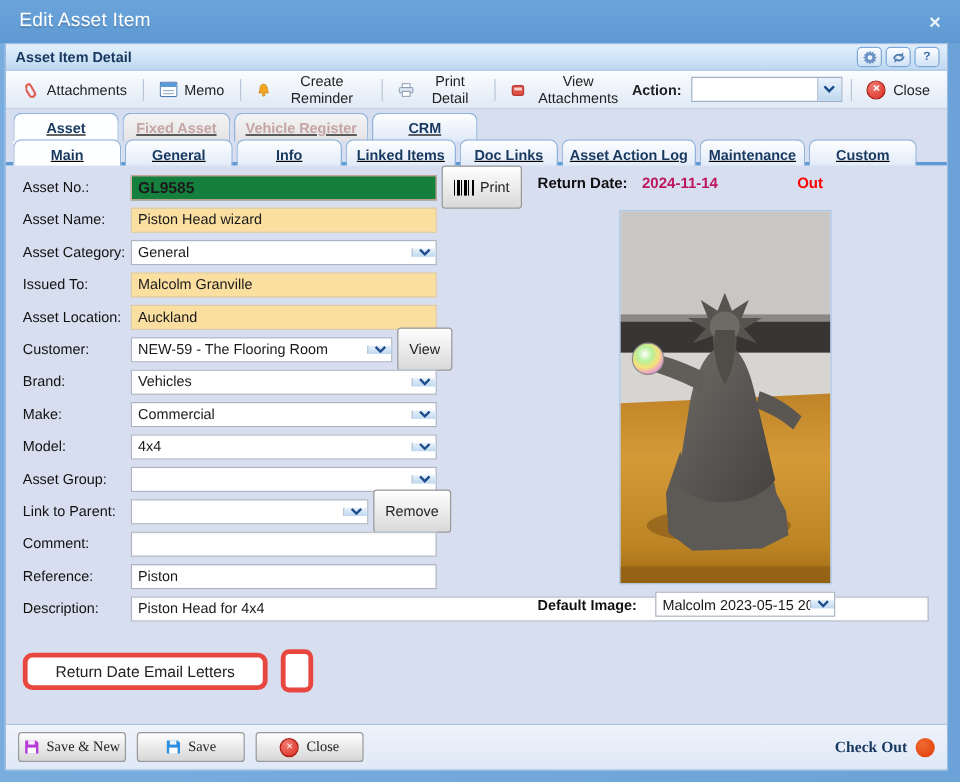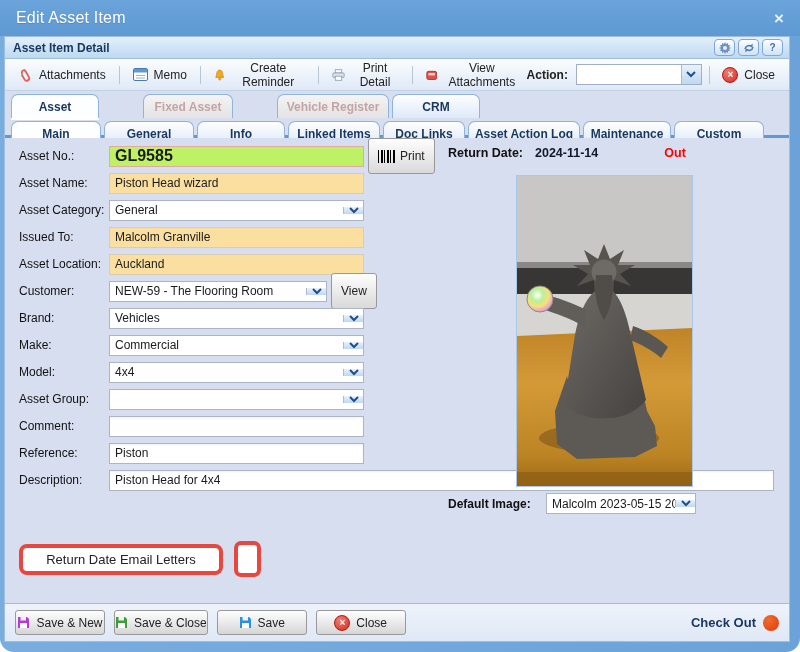--- a/index.html
+++ b/index.html
@@ -1,18 +1,18 @@
 <!DOCTYPE html>
 <html><head>
 <meta charset="utf-8">
 <style>
   * { margin:0; padding:0; box-sizing:border-box; }
   html,body { width:800px; height:652px; overflow:hidden; font-family:"Liberation Sans", sans-serif; }
 
-  .window { width:800px; height:652px; background:linear-gradient(90deg,#79ADDE,#6BA3D8); position:relative;border-radius:14px; }
+  .window { width:800px; height:652px; background:linear-gradient(90deg,#79ADDE,#6BA3D8); position:relative; }
   .titlebar { height:36px; background:linear-gradient(#6BA4DA,#5E99D3); display:flex; align-items:center; padding:0 16px; }
   .titlebar .title { color:#fff; font-size:16px; letter-spacing:.2px; text-shadow:0 1px 1px rgba(0,0,0,.15); }
   .titlebar .tclose { margin-left:auto; color:#EAF2FA; font-size:17px; font-weight:bold; cursor:pointer; line-height:1; }
 
   .content { margin:0 10px 8px 4px; height:606px; background:#D7DEF0; display:flex; flex-direction:column; border:1px solid #9DBEE2; }
 
   .panel-header { height:22px; background:linear-gradient(#E3F0FB,#BED9F1); border-bottom:1px solid #9DBEE2; display:flex; align-items:center; padding:0 6px 0 8px; }
   .panel-header .pt { font-size:12px; font-weight:bold; color:#17375E; }
   .ph-btns { margin-left:auto; display:flex; gap:3px; }
   .phb { width:21px; height:17px; border:1px solid #7FA8D9; border-radius:4px; background:linear-gradient(#FDFEFF,#CFE2F5); display:flex; align-items:center; justify-content:center; font-size:10px; font-weight:bold; color:#3F6FAE; cursor:pointer; padding:0; }
@@ -20,57 +20,57 @@
   .toolbar { height:32px; background:linear-gradient(#FBFDFE,#DFE9F6); border-bottom:1px solid #C2D2E6; display:flex; align-items:center; padding:0 8px; }
   .tbtn { display:flex; align-items:center; gap:6px; background:transparent; border:none; font-size:12px; color:#222; font-family:inherit; cursor:pointer; padding:4px 6px; }
   .sep { width:1px; height:18px; background:#B9C6D8; margin:0 7px; }
   .action-label { margin-left:auto; font-size:12px; font-weight:bold; color:#222; margin-right:8px; }
   .action-select { width:152px; height:21px; background:#fff; border:1px solid #9FB0C6; display:flex; }
   .action-select .val { flex:1; font-size:12px; padding:2px 4px; }
   .dd-btn { width:20px; background:linear-gradient(#E9F2FB,#BFD8F0); border-left:1px solid #A9BCD4; display:flex; align-items:center; justify-content:center; cursor:pointer; }
 
   .redball { width:16px; height:16px; border-radius:50%; background:radial-gradient(circle at 35% 30%,#F47A70,#D92B20); border:1px solid #A81C12; color:#fff; font-size:10px; font-weight:bold; display:flex; align-items:center; justify-content:center; flex:0 0 auto; }
 
-  .tabs { display:flex; align-items:flex-start; gap:3px; padding:3px 0 0 6px; }
+  .tabs { display:flex; align-items:center; gap:3px; padding:3px 0 0 6px;text-decoration:underline; }
   .main-tabs { height:27px; }
   .sub-tabs { height:20px; border-bottom:3px solid #5E9AD6; }
   .tab { border:1px solid #8FB3DA; border-bottom:none; border-radius:7px 7px 0 0; background:linear-gradient(#FDFEFE,#DFE9F8); font-size:12px; font-weight:bold; color:#17375E; text-align:center; padding:5px 4px 4px; cursor:pointer; }
   .tab.active { background:#FDFEFF; box-shadow:0 2px 0 #fff; }
-  .tab.disabled { color:#C4A4A4; background:linear-gradient(#F5F4F4,#E4E2E4); cursor:default;margin-left:41px; }
+  .tab.disabled { color:#C4A4A4; background:linear-gradient(#F5F4F4,#E4E2E4); cursor:default; }
   .mt1{width:88px}.mt2{width:90px}.mt3{width:112px}.mt4{width:88px}
   .st1{width:90px}.st2{width:90px}.st3{width:88px}.st4{width:92px}.st5{width:82px}.st6{width:112px}.st7{width:88px}.st8{width:90px}
 
   .form { position:relative; flex:1; padding-top:7px; background:#D7DEF0; }
   .row { height:22px; margin-bottom:5px; display:flex; align-items:center; }
   .row label { width:104px; padding-left:14px; font-size:12px; color:#111; }
   .field { height:21px; display:flex; align-items:center; font-size:12px; color:#1a1a1a; }
   .field .val { flex:1; padding:0 5px; white-space:nowrap; overflow:hidden; }
   .w255 { width:255px; } .w218 { width:218px; } .w198 { width:198px; } .w665 { width:665px; }
   .f-orange { background:#FBDFA0; border:1px solid #D9CCAF; }
-  .f-pink { background:#bef264; border:1px solid #E3A9A4; font-weight:bold; font-size:16px; }
+  .f-pink { background:#15803d; border:1px solid #E3A9A4; font-weight:bold; font-size:13px; }
   .f-text { background:#fff; border:1px solid #ABB5C4; box-shadow:inset 0 1px 2px rgba(0,0,0,.06); }
   .f-dd { background:#fff; border:1px solid #ABB5C4; }
   .sbtn { height:36px; margin-left:4px; background:linear-gradient(#FEFEFE,#D9D9D9); border:1px solid #999; border-radius:3px; font-size:12px; color:#222; font-family:inherit; padding:12px 9px; display:flex; align-items:center; gap:5px; cursor:pointer; }
   .barcode { width:17px; height:13px; background:repeating-linear-gradient(90deg,#000 0 1px,transparent 1px 3px,#000 3px 5px,transparent 5px 6px); }
 
   .rd-row { position:absolute; left:443px; top:8px; display:flex; align-items:center; font-size:12.5px; font-weight:bold; }
   .rd-row .lbl { color:#111; }
-  .rd-row .date { color:#0f172a; margin-left:12px; }
+  .rd-row .date { color:#be185d; margin-left:12px; }
   .rd-row .status { color:#FF0000; margin-left:66px; }
 
   .photo { position:absolute; left:511px; top:37px; width:177px; height:312px; border:1px solid #A9C8E8; }
 
   .di-row { position:absolute; left:443px; top:355px; display:flex; align-items:center; }
   .di-row .lbl { font-size:12px; font-weight:bold; color:#111; width:98px; }
   .di-row .f-dd { width:150px; height:21px; display:flex; font-size:12px; }
 
   .red-outline-btn { position:absolute; left:14px; top:406px; width:204px; height:31px; background:#fff; border:4px solid #E8473F; border-radius:8px; font-size:13px; color:#222; font-family:inherit; cursor:pointer; }
   .red-outline-box { position:absolute; left:229px; top:403px; width:27px; height:36px; background:#fff; border:4px solid #E8473F; border-radius:7px; }
 
-  .footer { height:38px; background:linear-gradient(#EEF3FB,#DFE8F6); border-top:1px solid #A8BCD8; display:flex; align-items:center; gap:9px; padding:4px 10px; }
+  .footer { height:38px; background:linear-gradient(#EEF3FB,#DFE8F6); border-top:1px solid #A8BCD8; display:flex; align-items:center; gap:9px; padding:4px 10px;font-family:Liberation Serif, serif; }
   .fbtn { height:25px; min-width:90px; background:linear-gradient(#FEFEFE,#D6D6D6); border:1px solid #999; border-radius:3px; font-size:12px; color:#222; font-family:inherit; display:flex; align-items:center; justify-content:center; gap:6px; cursor:pointer; }
   .checkout { margin-left:auto; display:flex; align-items:center; gap:7px; font-size:13px; font-weight:bold; color:#17375E; }
   .checkout .dot { width:16px; height:16px; border-radius:50%; background:radial-gradient(circle at 35% 30%,#F06A30,#E03C05); }
 
   svg { display:block; }
 </style>
 </head>
 <body>
 
 <div class="window">
@@ -284,20 +284,34 @@
         <div class="field f-dd w255">
             <span class="val"></span>
             <span class="dd-btn">
               <svg width="10" height="7" viewBox="0 0 10 7">
                 <path d="M1 1l4 4 4-4" fill="none" stroke="#1F4E8C" stroke-width="2"></path>
               </svg>
             </span>
           </div>
       </div>
 
+      <div class="row">
+        <label>Link to Parent:</label>
+        <div class="field f-dd w198">
+            <span class="val"></span>
+            <span class="dd-btn">
+              <svg width="10" height="7" viewBox="0 0 10 7">
+                <path d="M1 1l4 4 4-4" fill="none" stroke="#1F4E8C" stroke-width="2"></path>
+              </svg>
+            </span>
+          </div>
+        <button class="sbtn">
+            <span>Remove</span>
+          </button>
+      </div>
 
       <div class="row">
         <label>Comment:</label>
         <div class="field f-text w255">
             <span class="val"></span>
           </div>
       </div>
 
       <div class="row">
         <label>Reference:</label>
@@ -379,28 +393,20 @@
       <button class="fbtn">
         <svg width="13" height="13" viewBox="0 0 13 13">
             <path d="M1 1h9l2 2v9H1Z" fill="#B43BD6"></path>
             <rect x="3.5" y="1" width="5.5" height="3.5" fill="#fff" opacity=".9"></rect>
             <rect x="3" y="7" width="7" height="5" fill="#fff"></rect>
           </svg>
         <span>Save &amp; New</span>
       </button>
       <button class="fbtn">
         <svg width="13" height="13" viewBox="0 0 13 13">
-            <path d="M1 1h9l2 2v9H1Z" fill="#3E9E3E"></path>
-            <rect x="3.5" y="1" width="5.5" height="3.5" fill="#fff" opacity=".9"></rect>
-            <rect x="3" y="7" width="7" height="5" fill="#fff"></rect>
-          </svg>
-        <span>Save &amp; Close</span>
-      </button>
-      <button class="fbtn">
-        <svg width="13" height="13" viewBox="0 0 13 13">
             <path d="M1 1h9l2 2v9H1Z" fill="#2D8FE0"></path>
             <rect x="3.5" y="1" width="5.5" height="3.5" fill="#fff" opacity=".9"></rect>
             <rect x="3" y="7" width="7" height="5" fill="#fff"></rect>
           </svg>
         <span>Save</span>
       </button>
       <button class="fbtn">
         <span class="redball">×</span>
         <span>Close</span>
       </button>

